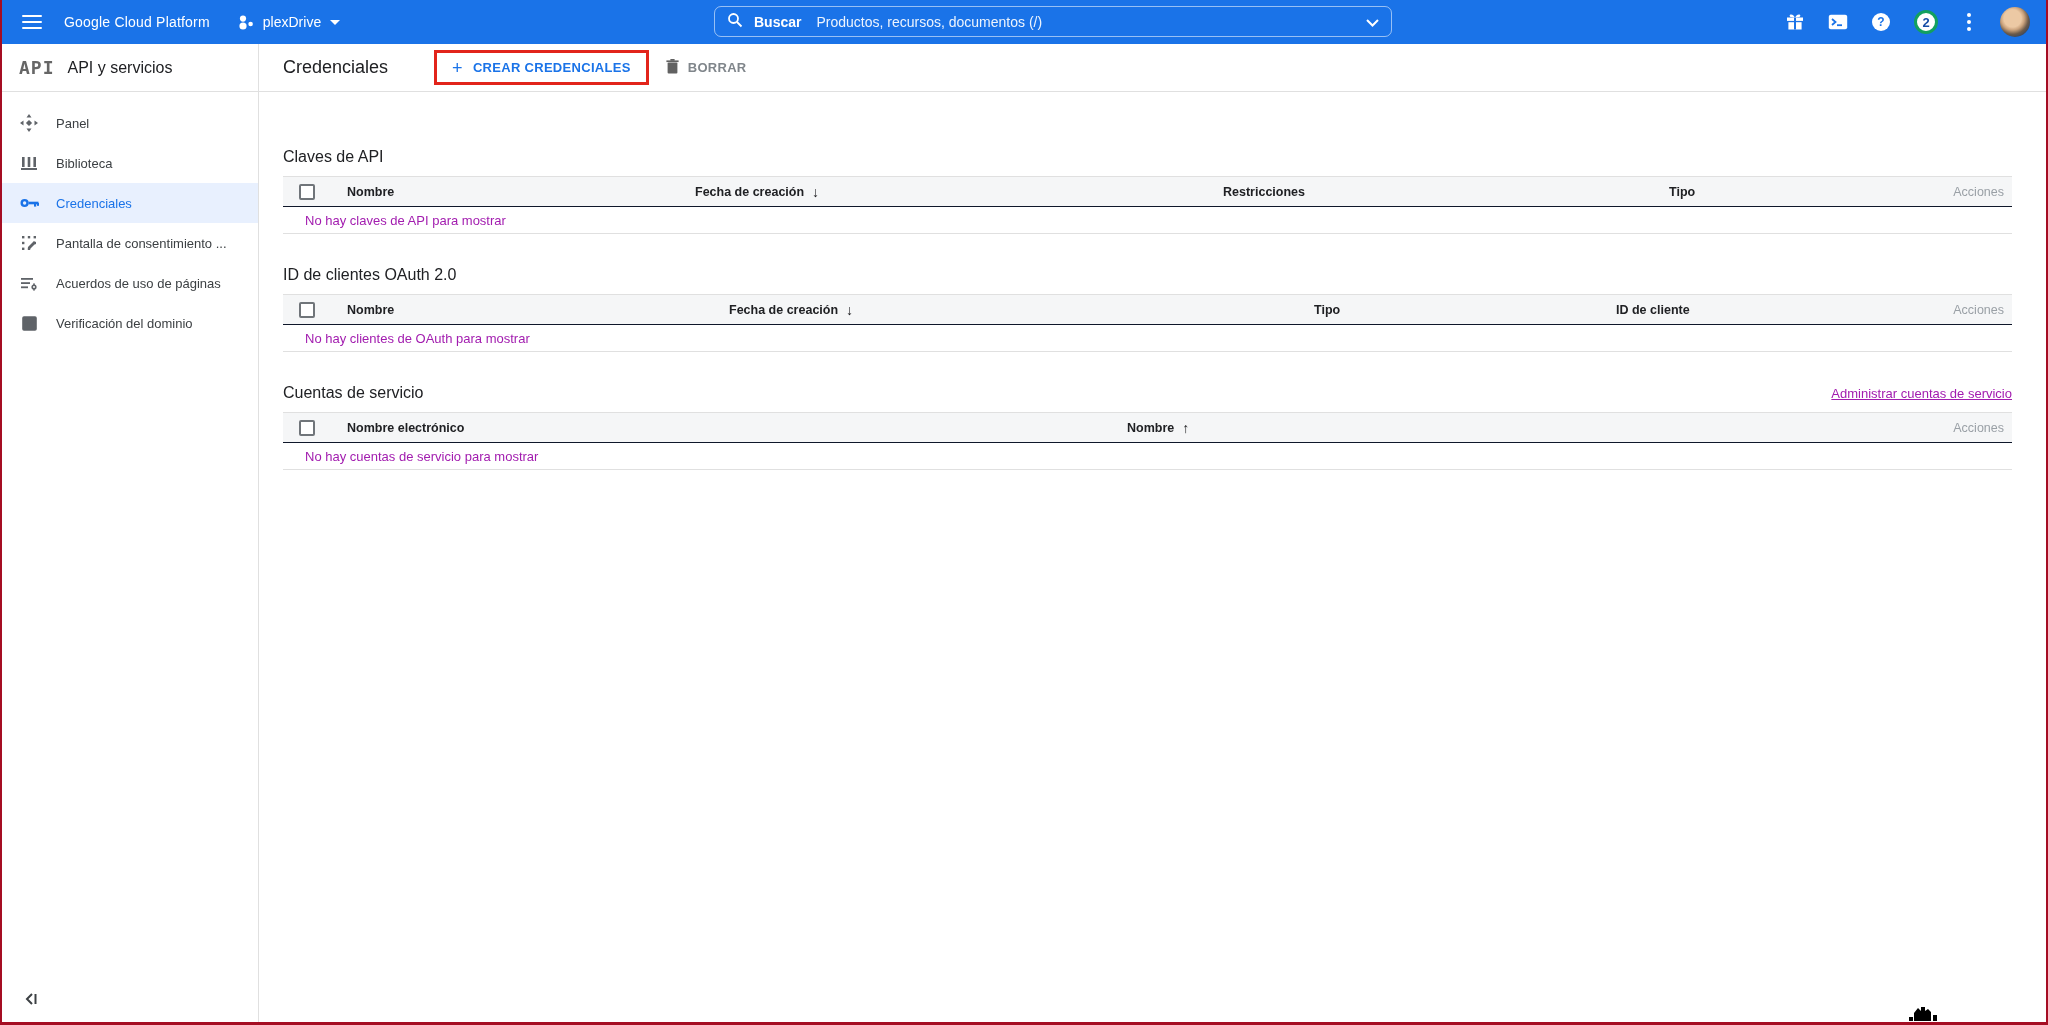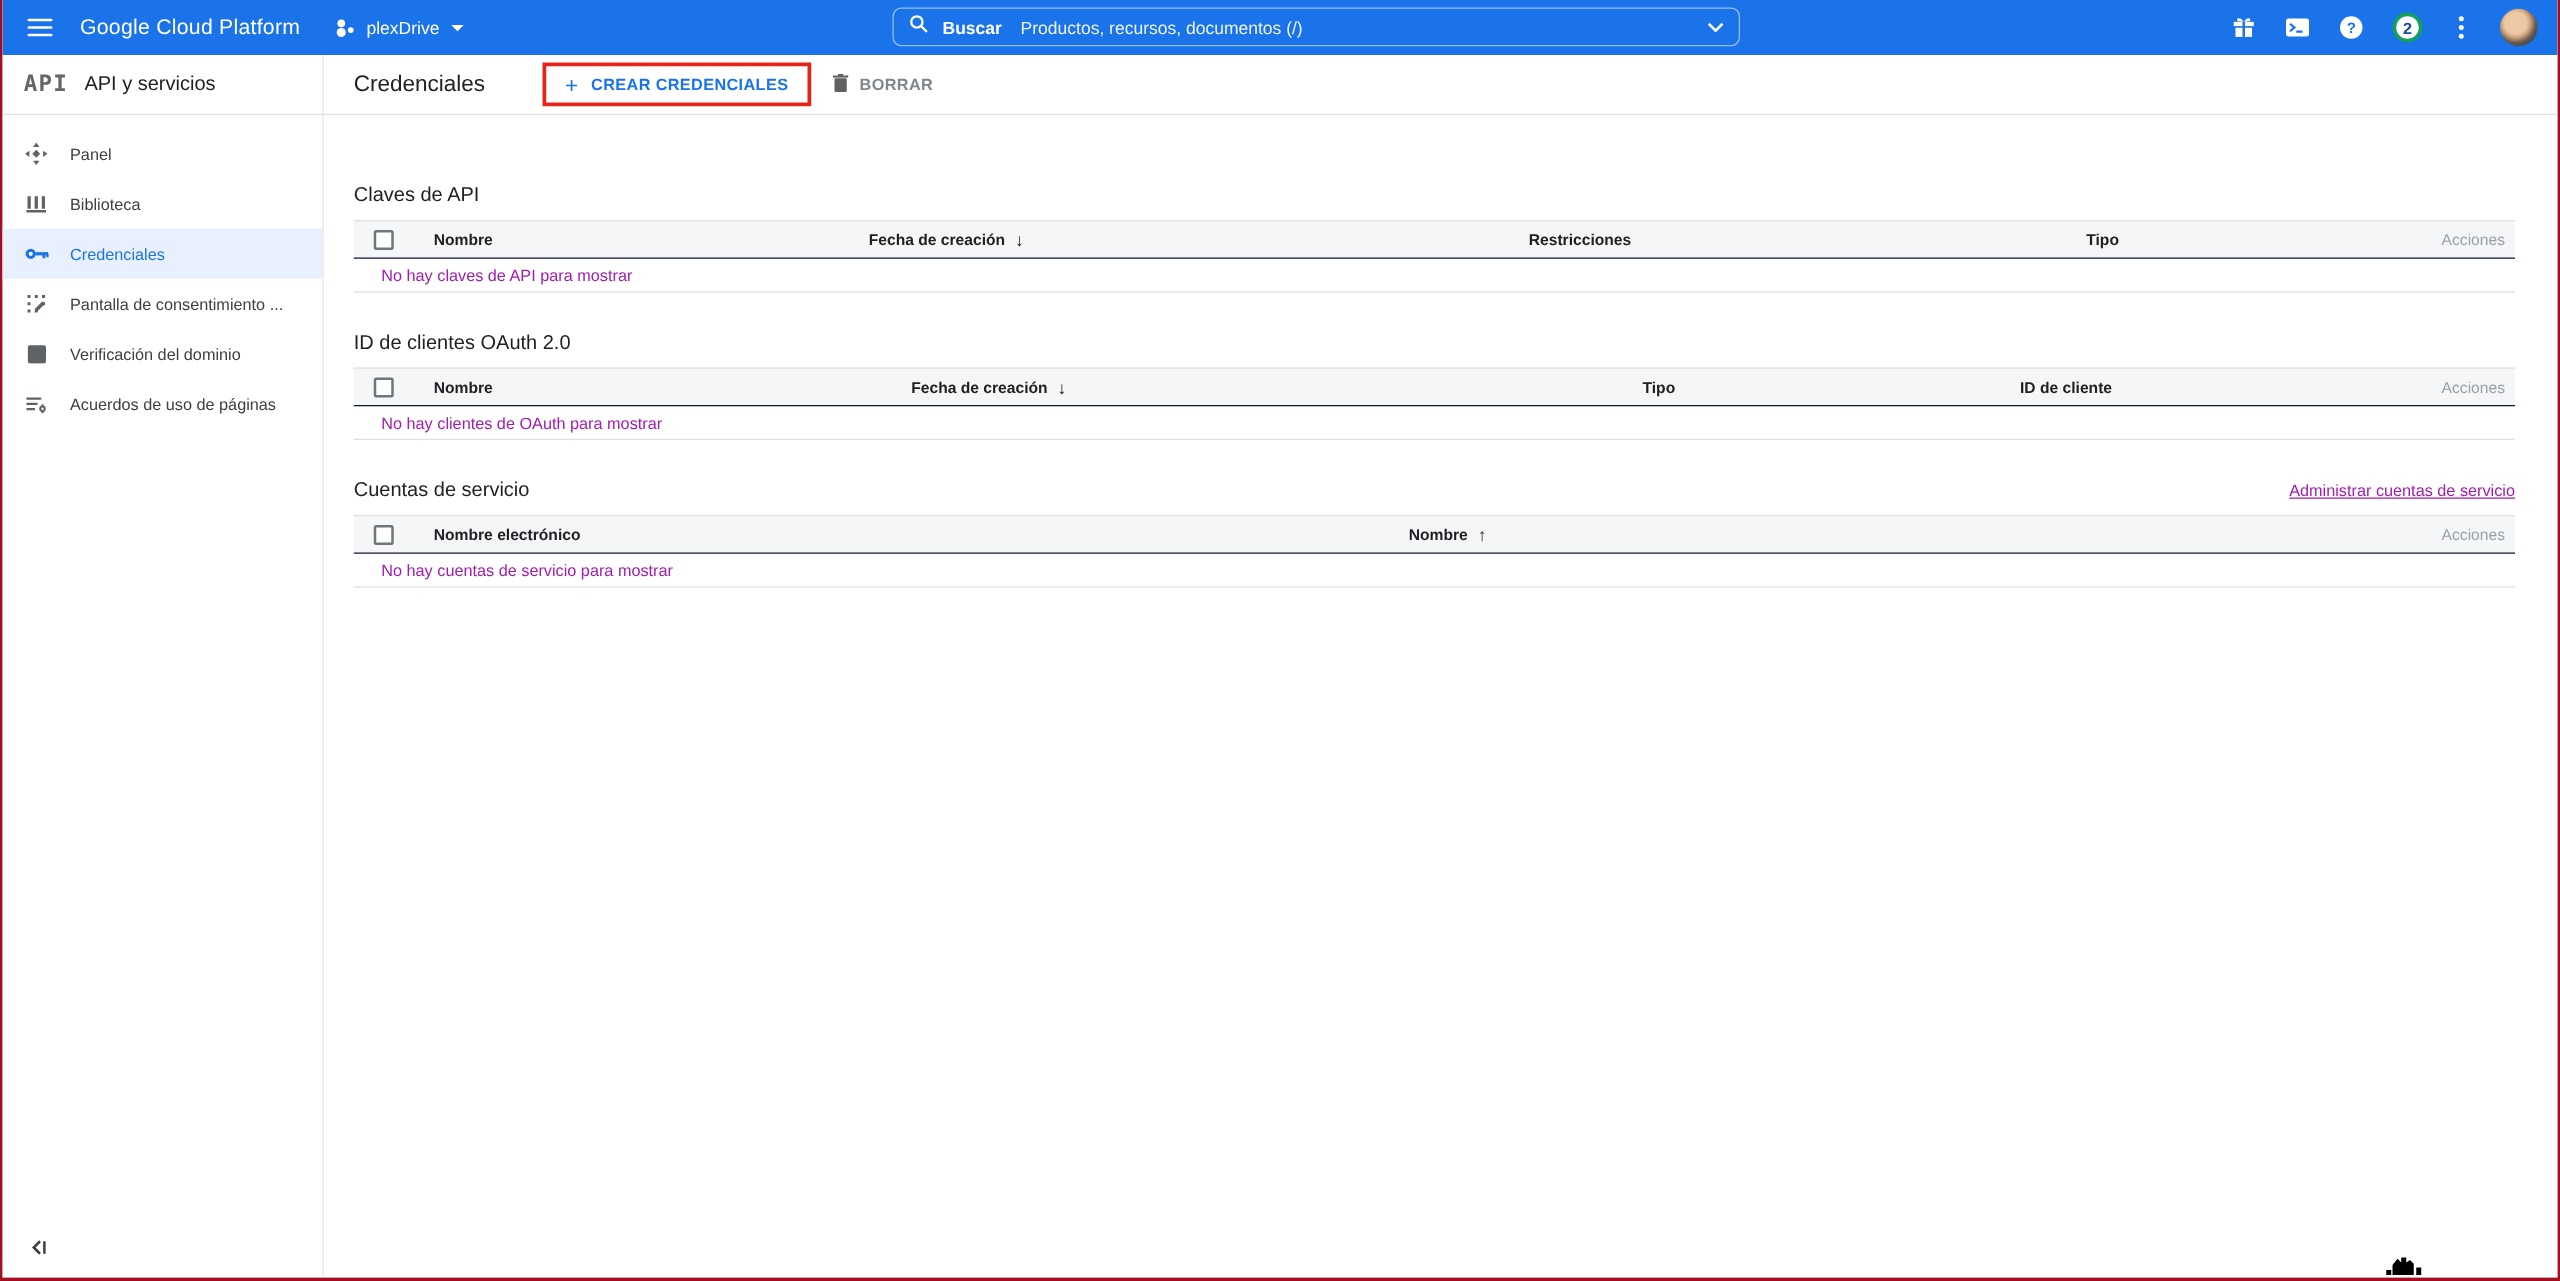--- a/index.html
+++ b/index.html
@@ -7,21 +7,21 @@
   body { font-family:"Liberation Sans","DejaVu Sans",sans-serif; }
   .screen { position:relative; width:2048px; height:1025px; background:#fff; overflow:hidden;
             border-left:2px solid #a50d23; border-right:2px solid #a50d23; border-bottom:3px solid #a50d23; }
 
   
   .topbar { position:relative; height:44px; background:#1a73e8; display:flex; align-items:center;
             color:#fff; padding:0 16px 0 12px; }
   .hamburger { width:20px; height:14px; display:flex; flex-direction:column; justify-content:space-between;
                margin:0 22px 0 8px; cursor:pointer; }
   .hamburger span { display:block; height:2px; background:#fff; border-radius:1px; }
-  .gcp-logo { font-size:17px; letter-spacing:.2px; white-space:nowrap; cursor:pointer;text-align:center; }
+  .gcp-logo { font-size:14px; letter-spacing:.2px; white-space:nowrap; cursor:pointer;text-align:center; }
   .project { display:flex; align-items:center; margin-left:28px; cursor:pointer; }
   .project svg { display:block; }
   .project-name { font-size:14px; margin-left:8px; }
   .caret-down { width:0; height:0; border-left:5px solid transparent; border-right:5px solid transparent;
                 border-top:5px solid #fff; margin-left:9px; }
   .searchbar { position:absolute; left:712px; top:6px; width:678px; height:31px;
                border:1px solid rgba(255,255,255,.55); border-radius:7px; display:flex; align-items:center;
                padding:0 12px; cursor:text; }
   .searchbar .s-label { font-size:14px; font-weight:700; margin-left:11px; }
   .searchbar .s-ph { font-size:14px; margin-left:15px; color:rgba(255,255,255,.92); }
@@ -216,40 +216,40 @@
                 <rect x="12.6" y="6.8" width="2.4" height="2.4"></rect>
               <rect x="1" y="12.6" width="2.4" height="2.4"></rect>
                 <rect x="6.8" y="12.6" width="2.4" height="2.4"></rect>
               <polygon points="13,6 15,8 9,14 7,14 7,12"></polygon>
             </svg>
           </span>
           <span>Pantalla de consentimiento ...</span>
         </div>
         <div class="nav-item">
           <span class="ic">
-            <svg width="15" height="15" viewBox="0 0 15 15" fill="none" stroke-width="1.6">
-              <rect x="1" y="1" width="13" height="13" rx="1"></rect>
-              <polyline points="4.2,7.6 6.6,10 10.8,5.2" stroke-width="1.4"></polyline>
-            </svg>
-          </span>
-          <span>Verificación del dominio</span>
-        </div>
-        <div class="nav-item">
-          <span class="ic">
             <svg width="17" height="15" viewBox="0 0 17 15" stroke-width="0">
               <rect x="0" y="2" width="12" height="1.8"></rect>
                 <rect x="0" y="6.2" width="9" height="1.8"></rect>
               <rect x="0" y="10.4" width="7" height="1.8"></rect>
               <circle cx="13" cy="11" r="2.6"></circle>
                 <circle cx="13" cy="11" r="1" fill="#fff" stroke="none"></circle>
               <rect x="12.2" y="7.4" width="1.6" height="1.6"></rect>
                 <rect x="12.2" y="13" width="1.6" height="1.6"></rect>
             </svg>
           </span>
           <span>Acuerdos de uso de páginas</span>
+        </div>
+        <div class="nav-item">
+          <span class="ic">
+            <svg width="15" height="15" viewBox="0 0 15 15" fill="none" stroke-width="1.6">
+              <rect x="1" y="1" width="13" height="13" rx="1"></rect>
+              <polyline points="4.2,7.6 6.6,10 10.8,5.2" stroke-width="1.4"></polyline>
+            </svg>
+          </span>
+          <span>Verificación del dominio</span>
         </div>
       </div>
       <div class="collapse-btn">
         <svg width="16" height="14" viewBox="0 0 16 14" fill="none" stroke="#3c4043" stroke-width="2">
           <polyline points="8,2 3,7 8,12"></polyline>
             <line x1="11.5" y1="2" x2="11.5" y2="12"></line>
         </svg>
       </div>
     </div>
 

